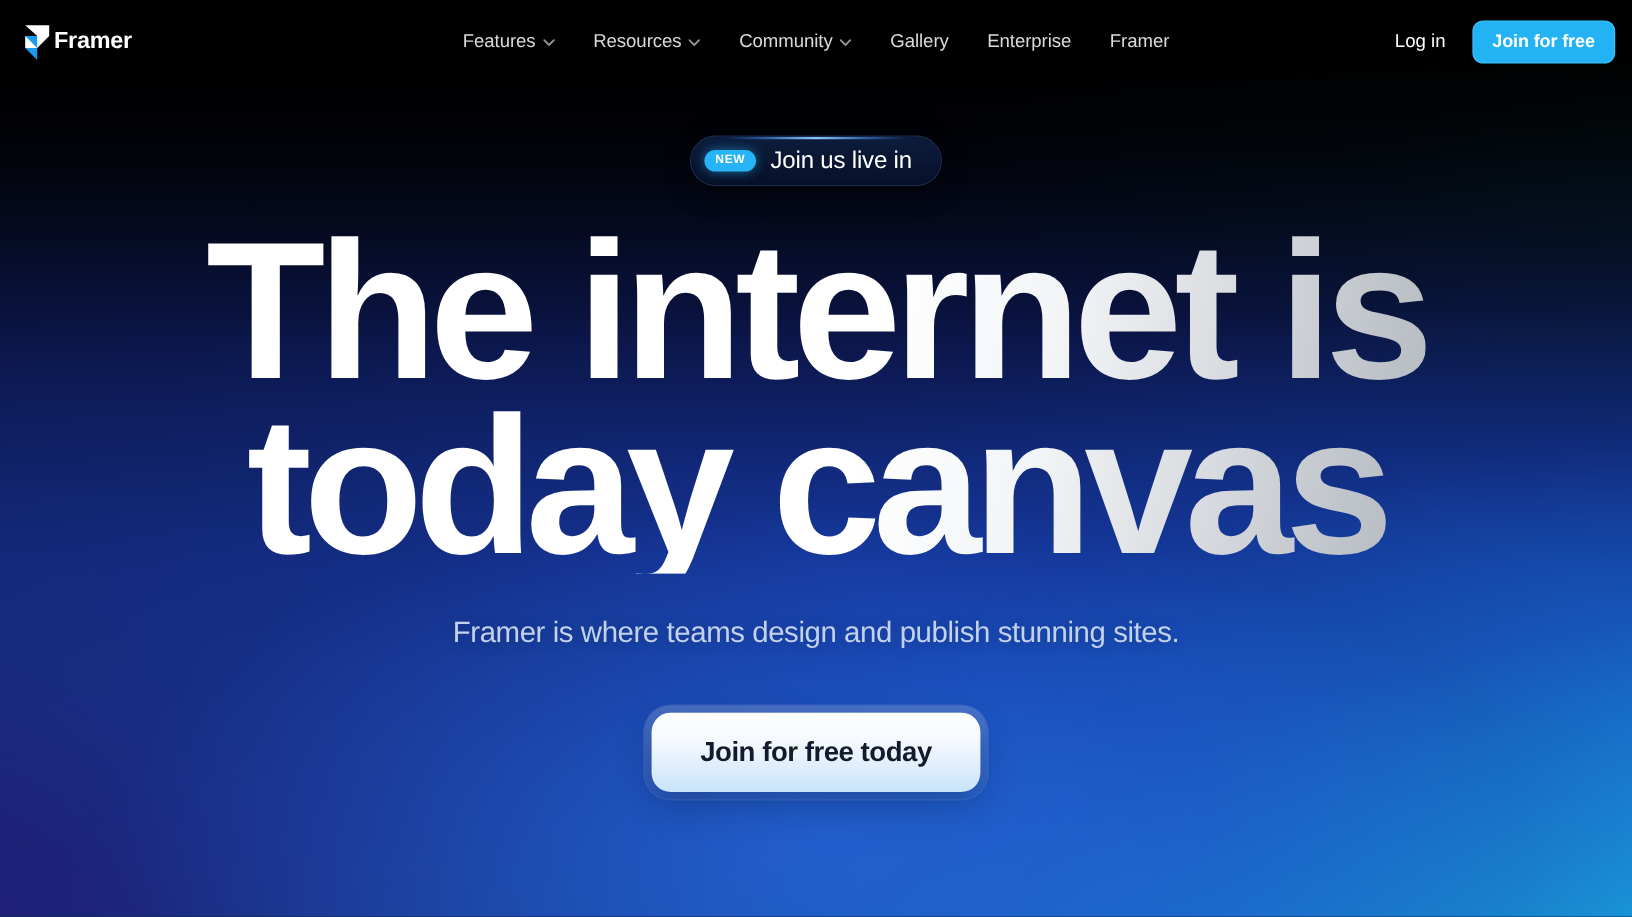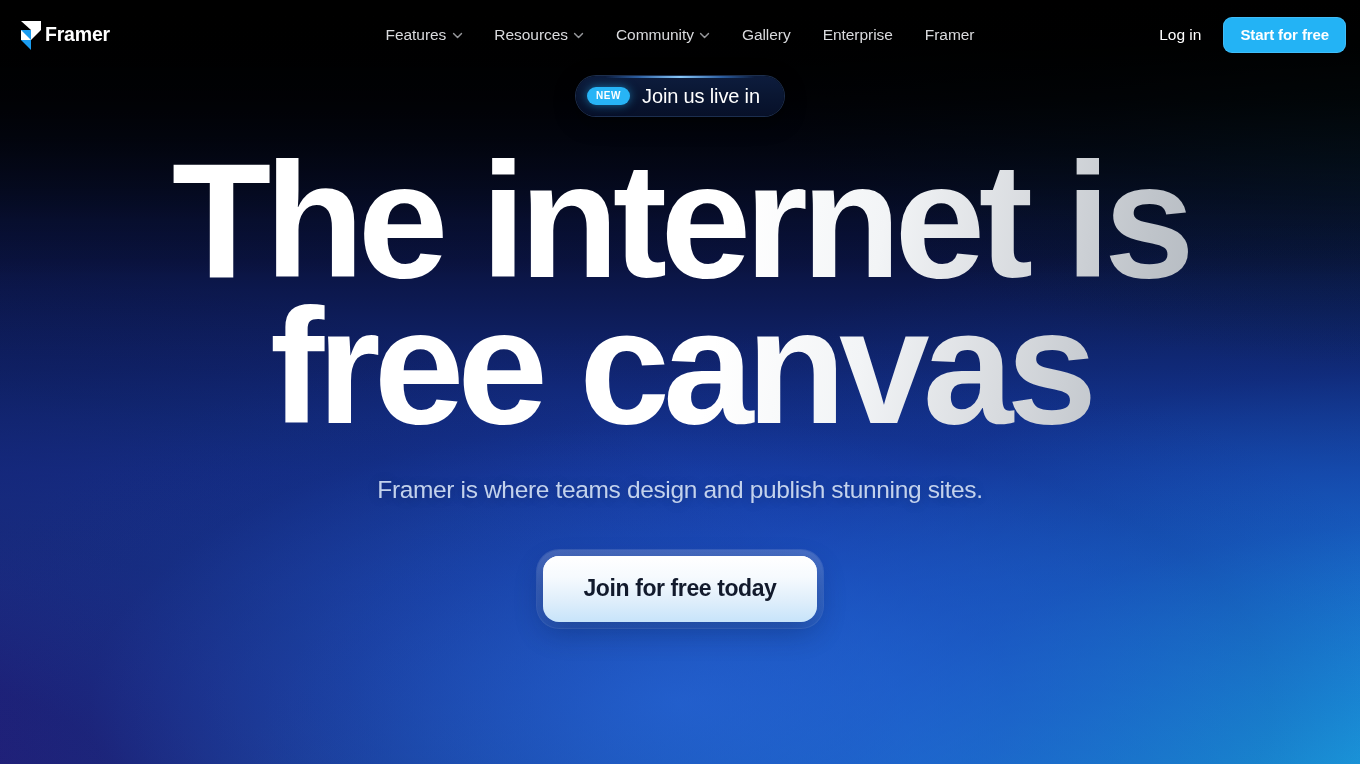--- a/index.html
+++ b/index.html
@@ -136,21 +136,21 @@
     border:none; cursor:pointer; white-space:nowrap;
     font-family:inherit;
     box-shadow:0 0 0 1px rgba(120,210,255,.35) inset;
   }
 
   
   #hero {
     position:absolute; inset:0;
     z-index:20;
     display:flex; flex-direction:column; align-items:center;
-    padding-top:76px;
+    padding-top:114px;
   }
 
   
   .announce {
     position:relative;
     display:flex; align-items:center; gap:12px;
     height:40px;
     padding:0 24px 0 11px;
     border-radius:999px;
     background:linear-gradient(180deg, #0d1c3d 0%, #0a1733 45%, #071029 100%);
@@ -304,35 +304,35 @@
       </button>
 
       <button class="nav-item">
         <span>Framer</span>
       </button>
 
     </nav>
 
     <div class="header-right">
       <a class="login-link" href="#">Log in</a>
-      <button class="cta-header">Start for free</button>
+      <button class="cta-header">Join for free</button>
     </div>
 
   </header>
 
   <main id="hero">
 
     <div class="announce">
       <span class="new-badge">NEW</span>
       <span class="announce-text">Join us live in</span>
     </div>
 
     <h1 class="headline">
       <span class="headline-line l1">The internet is</span>
-      <span class="headline-line l2">free canvas</span>
+      <span class="headline-line l2">today canvas</span>
     </h1>
 
     <p class="subtitle">Framer is where teams design and publish stunning sites.</p>
 
     <div class="cta-wrap">
       <button class="cta-main">Join for free today</button>
     </div>
 
   </main>
 

